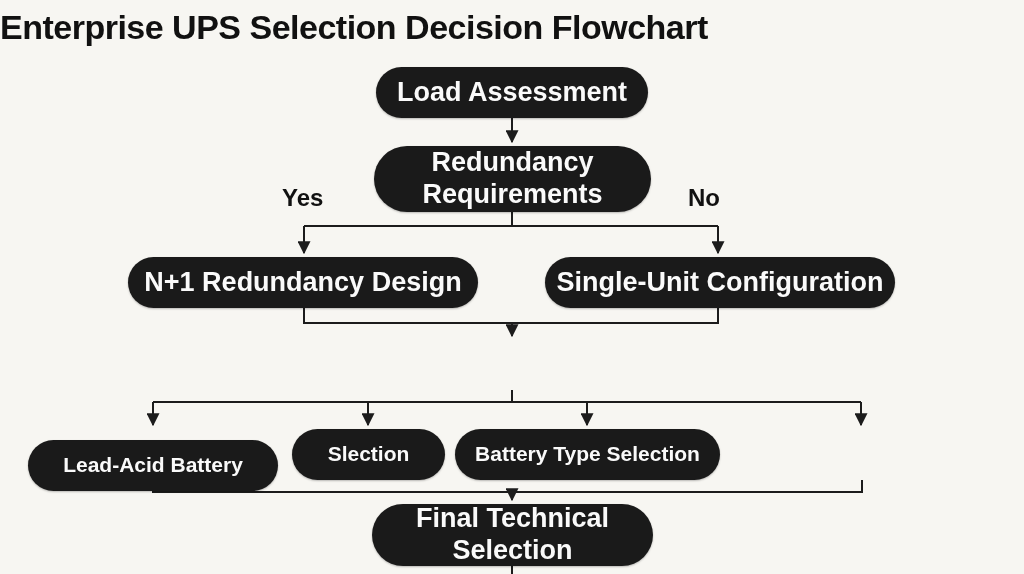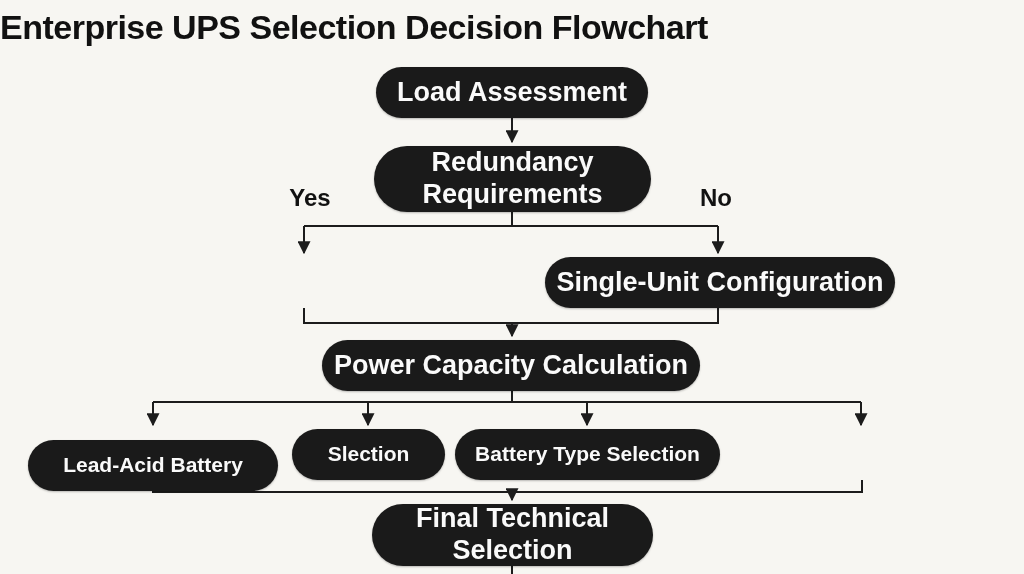--- a/index.html
+++ b/index.html
@@ -35,21 +35,21 @@
     display:flex;align-items:center;justify-content:center;
     text-align:center;
     font-size:27px;font-weight:700;
     line-height:1.18;
     white-space:nowrap;
     box-shadow:0 1px 2px rgba(0,0,0,0.25);
   }
   .node.wrap{white-space:normal;}
   .node.sm{font-size:21px;}
   .edge-label{
-    position:absolute;width:56px;text-align:center;
+    position:absolute;width:56px;text-align:left;
     font-size:24px;font-weight:700;color:var(--title-text);
   }
   
   #n-load{left:376px;top:67px;width:272px;height:51px;}
   #n-redundancy{left:374px;top:146px;width:277px;height:66px;}
   #n-n1{left:128px;top:257px;width:350px;height:51px;}
   #n-single{left:545px;top:257px;width:350px;height:51px;}
   #n-power{left:322px;top:340px;width:378px;height:51px;}
   #n-leadacid{left:28px;top:440px;width:250px;height:51px;}
   #n-slection{left:292px;top:429px;width:153px;height:51px;}
@@ -93,24 +93,24 @@
     <path d="M512,566 V574"></path>
   </svg>
 
   <div class="node" id="n-load">Load Assessment</div>
 
   <div class="node wrap" id="n-redundancy">Redundancy Requirements</div>
 
   <div class="edge-label" id="lbl-yes">Yes</div>
   <div class="edge-label" id="lbl-no">No</div>
 
+  <div class="node" id="n-n1">N+1 Redundancy Design</div>
 
   <div class="node" id="n-single">Single-Unit Configuration</div>
 
-  <div class="node" id="n-power">Power Capacity Calculation</div>
 
   <div class="node sm" id="n-leadacid">Lead-Acid Battery</div>
 
   <div class="node sm" id="n-slection">Slection</div>
 
   <div class="node sm" id="n-batterytype">Battery Type Selection</div>
 
 
   <div class="node wrap" id="n-final">Final Technical Selection</div>
 

